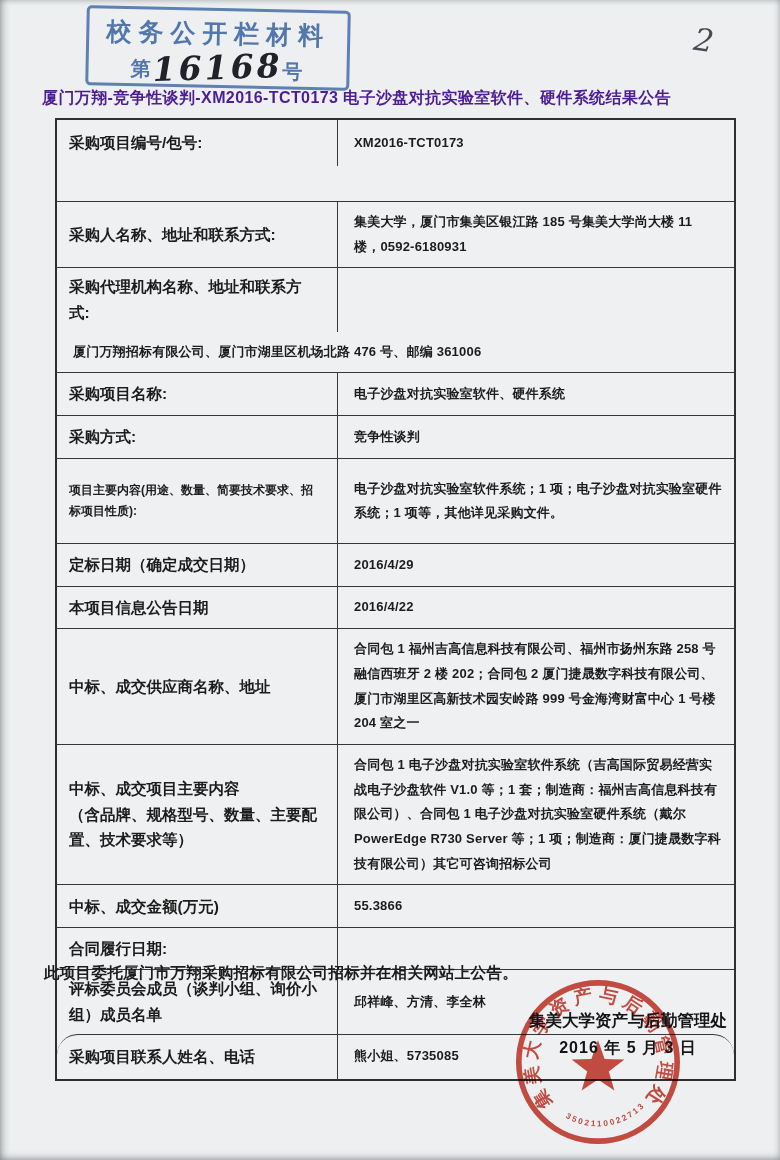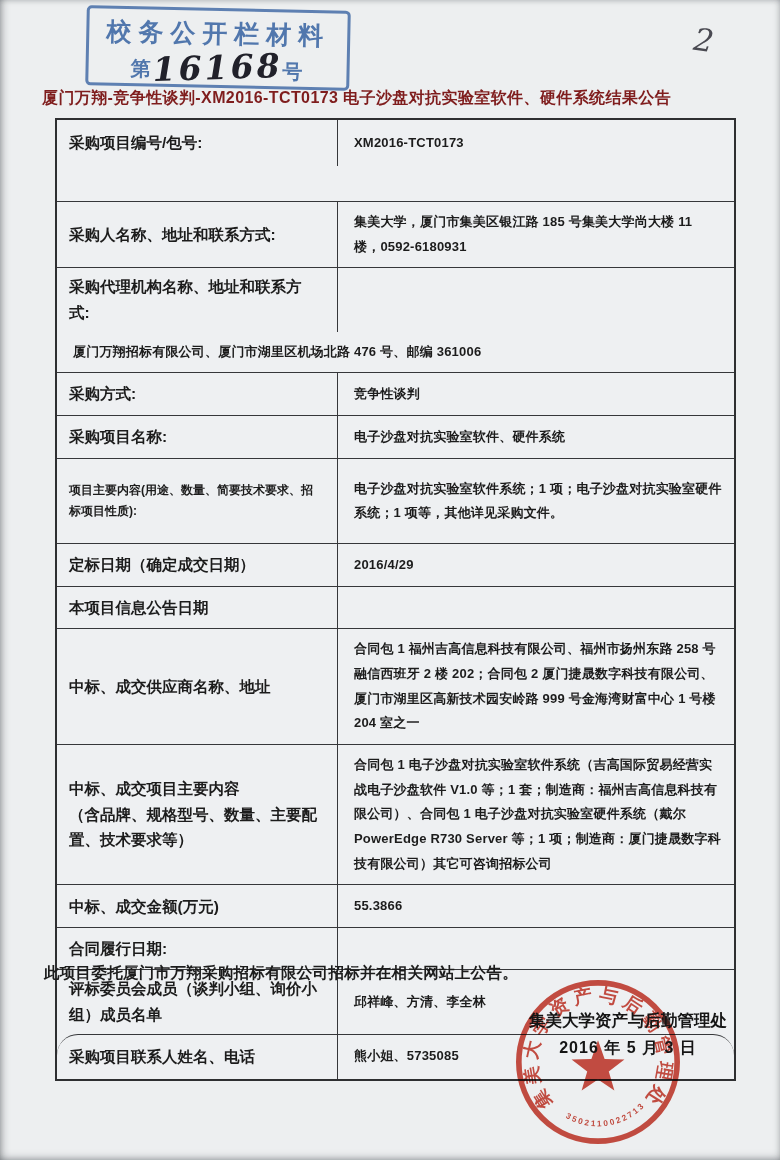--- a/index.html
+++ b/index.html
@@ -48,21 +48,21 @@
   .hand-mark{
     position:absolute;left:694px;top:22px;
     font-family:"DejaVu Serif","Liberation Serif",serif;
     font-style:italic;font-size:31px;color:#4a4a52;
     transform:rotate(8deg);
   }
   
   .title{
     position:absolute;left:42px;top:88px;width:716px;
     margin:0;font-size:16px;font-weight:bold;letter-spacing:.4px;
-    color:#7f1d1d;white-space:nowrap;
+    color:#4c1d95;white-space:nowrap;
   }
   
   .tbl{
     position:absolute;left:55px;top:118px;width:681px;
     border:2px solid #2e2f31;
     box-sizing:border-box;
     background:#eef0f2;
   }
   .row{display:flex;box-sizing:border-box;}
   .row + .row{border-top:1.6px solid #36373a;}
@@ -118,37 +118,38 @@
       </div>
       <div class="row" style="min-height: 62px; margin-top: 35px;">
         <div class="cell-label">采购人名称、地址和联系方式:</div>
         <div class="cell-value">集美大学，厦门市集美区银江路 185 号集美大学尚大楼 11 楼，0592-6180931</div>
       </div>
       <div class="row" style="min-height: 61px; flex-direction: column;">
         <div class="cell-label">采购代理机构名称、地址和联系方式:</div>
         <div class="cell-value">厦门万翔招标有限公司、厦门市湖里区机场北路 476 号、邮编 361006</div>
       </div>
       <div class="row" style="min-height: 43px;">
+        <div class="cell-label">采购项目名称:</div>
+        <div class="cell-value">电子沙盘对抗实验室软件、硬件系统</div>
+      </div>
+      <div class="row" style="min-height: 43px;">
         <div class="cell-label">采购方式:</div>
         <div class="cell-value">竞争性谈判</div>
-      </div>
-      <div class="row" style="min-height: 43px;">
-        <div class="cell-label">采购项目名称:</div>
-        <div class="cell-value">电子沙盘对抗实验室软件、硬件系统</div>
       </div>
       <div class="row small-label" style="min-height: 85px;">
         <div class="cell-label">项目主要内容(用途、数量、简要技术要求、招标项目性质):</div>
         <div class="cell-value">电子沙盘对抗实验室软件系统；1 项；电子沙盘对抗实验室硬件系统；1 项等，其他详见采购文件。</div>
       </div>
       <div class="row" style="min-height: 43px;">
         <div class="cell-label">定标日期（确定成交日期）</div>
         <div class="cell-value">2016/4/29</div>
       </div>
       <div class="row" style="min-height: 42px;">
         <div class="cell-label">本项目信息公告日期</div>
+        <div class="cell-value">2016/4/22</div>
       </div>
       <div class="row" style="min-height: 94px;">
         <div class="cell-label">中标、成交供应商名称、地址</div>
         <div class="cell-value">合同包 1 福州吉高信息科技有限公司、福州市扬州东路 258 号融信西班牙 2 楼 202；合同包 2 厦门捷晟数字科技有限公司、厦门市湖里区高新技术园安岭路 999 号金海湾财富中心 1 号楼 204 室之一</div>
       </div>
       <div class="row" style="min-height: 120px;">
         <div class="cell-label">中标、成交项目主要内容
 （含品牌、规格型号、数量、主要配置、技术要求等）</div>
         <div class="cell-value">合同包 1 电子沙盘对抗实验室软件系统（吉高国际贸易经营实战电子沙盘软件 V1.0 等；1 套；制造商：福州吉高信息科技有限公司）、合同包 1 电子沙盘对抗实验室硬件系统（戴尔 PowerEdge R730 Server 等；1 项；制造商：厦门捷晟数字科技有限公司）其它可咨询招标公司</div>
       </div>

